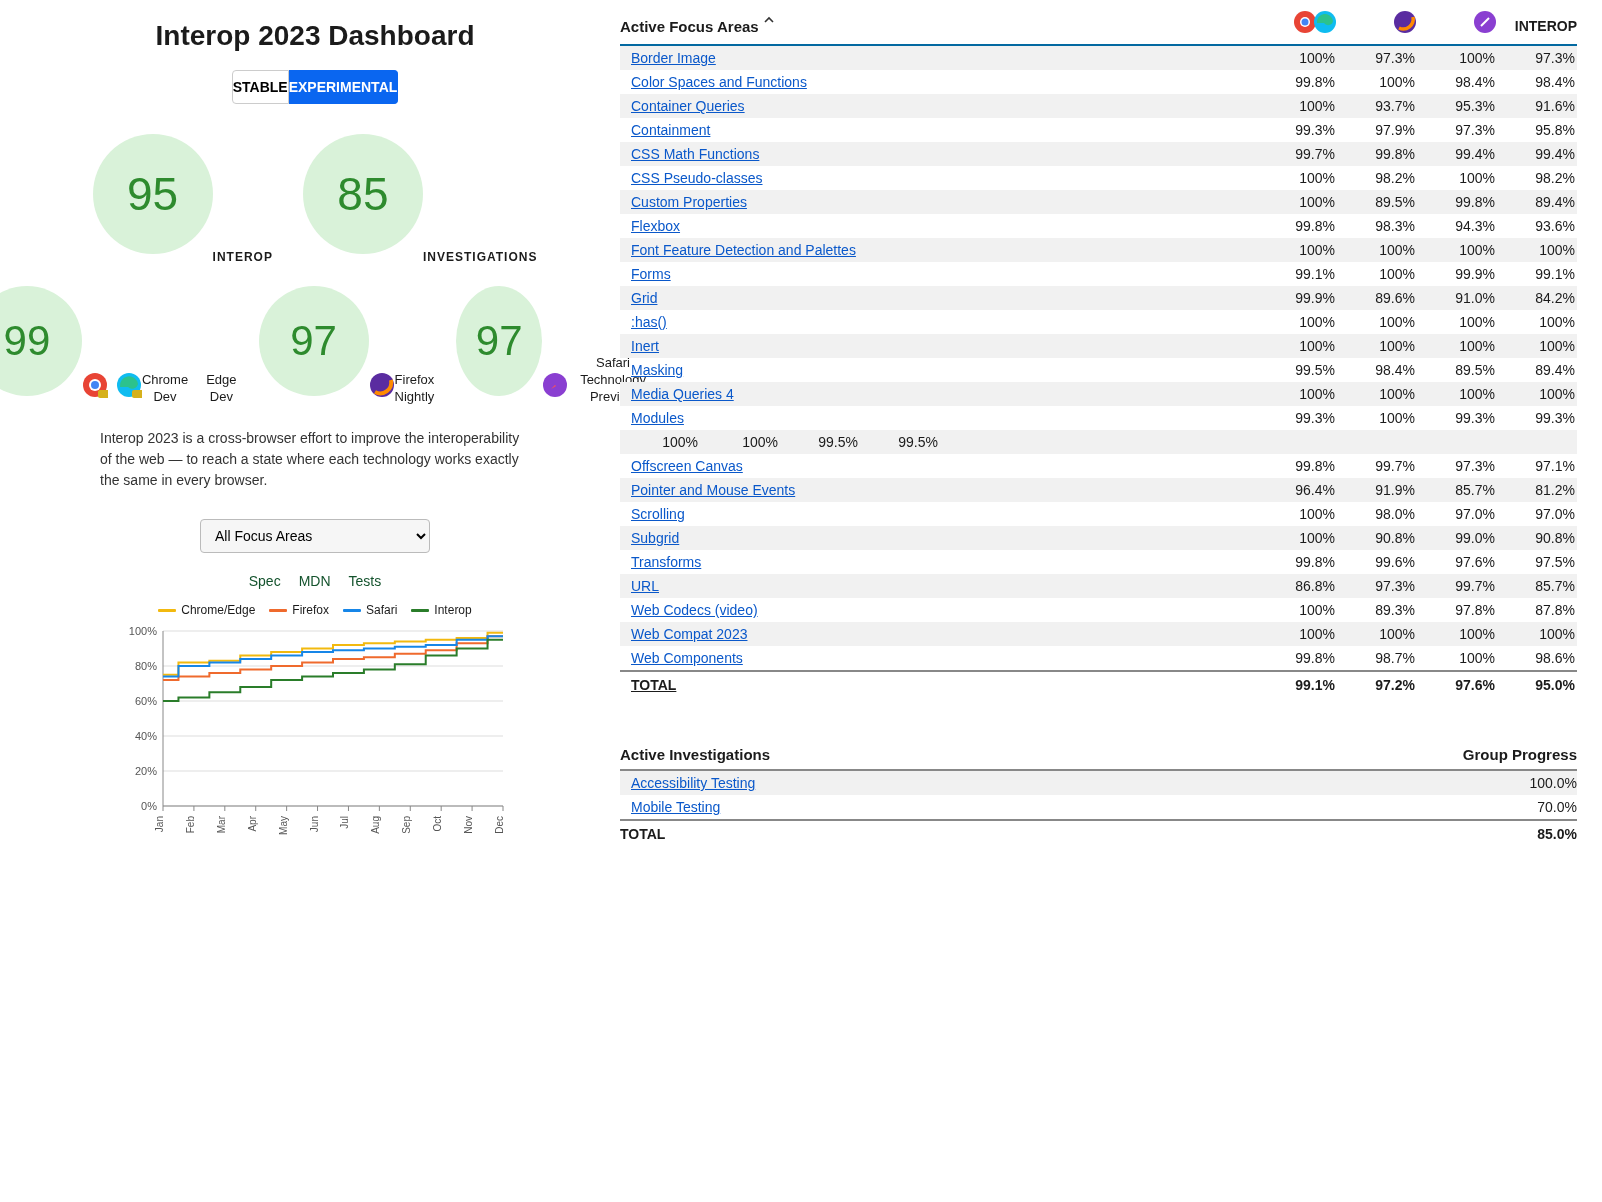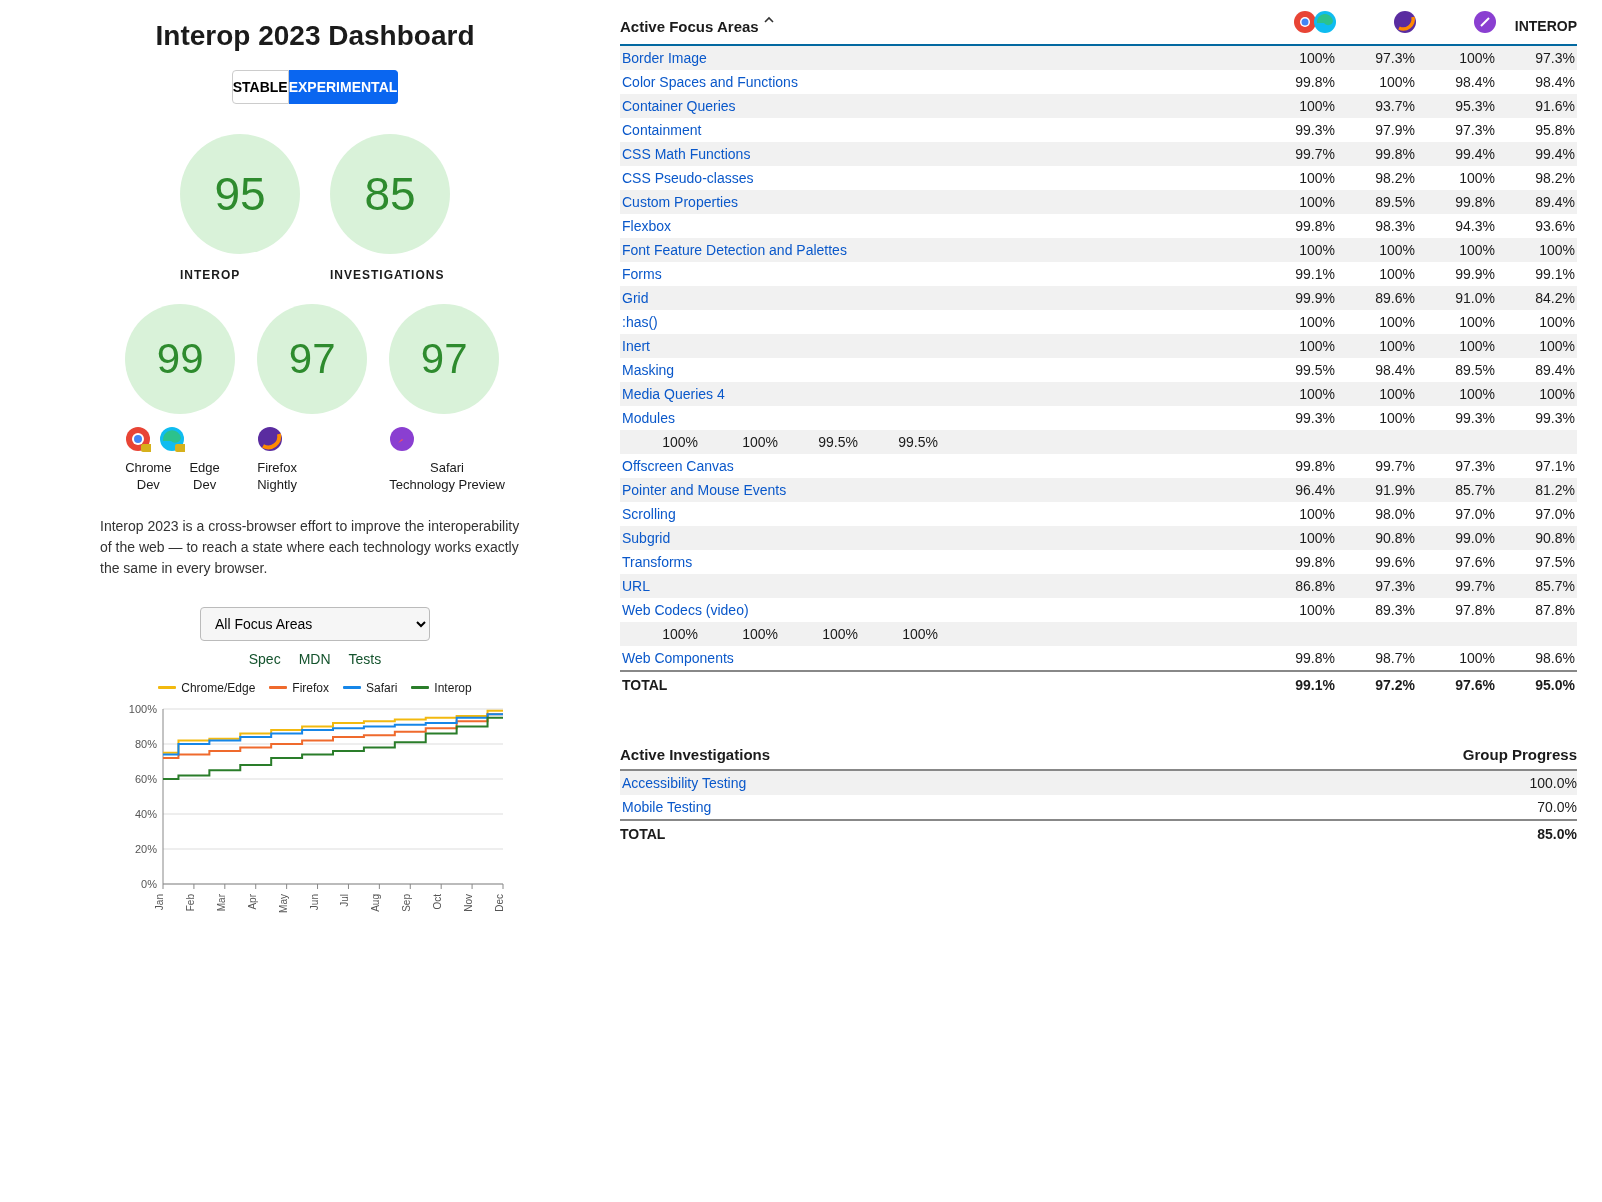--- a/index.html
+++ b/index.html
@@ -16,49 +16,49 @@
     h1 { font-size: 28px; font-weight: 700; margin-bottom: 18px; text-align: center; }
     .tabs { display: flex; justify-content: center; margin-bottom: 30px; }
     .tab-btn {
       padding: 8px 0; font-size: 14px; font-weight: 600;
       border: 1px solid #ccc; background: #fff; cursor: pointer;
     }
     .tab-btn:first-child { border-radius: 4px 0 0 4px; }
     .tab-btn:last-child { border-radius: 0 4px 4px 0; border-left: none; }
     .tab-btn.active { background: #0a66f0; color: #fff; border-color: #0a66f0; }
     .bubbles-row { display: flex; justify-content: center; gap: 30px; margin-bottom: 22px; }
-    .bubble-wrap { display: flex; flex-direction: column; align-items: flex-start; }
+    .bubble-wrap { display: flex; flex-direction: row; align-items: flex-end; }
     .bubble {
       width: 120px; height: 120px; border-radius: 50%;
       background: #d9f2d9; display: flex; align-items: center; justify-content: center;
       margin-bottom: 10px;
     }
     .bubble.sm { width: 110px; height: 110px; }
     .bubble-num { font-size: 46px; font-weight: 400; color: #2e8b2e; }
     .bubble-label { font-size: 12px; font-weight: 700; letter-spacing: 1px; margin-top: 4px; }
     .browser-icons { display: flex; gap: 8px; margin-bottom: 6px; height: 30px; align-items: center; }
     .browser-name { font-size: 13px; text-align: center; line-height: 1.3; }
     .desc { font-size: 14px; line-height: 1.5; color: #333; margin: 22px 0 28px; }
-    .selector-row { display: flex; justify-content: center; margin-bottom: 10px; }
+    .selector-row { display: flex; justify-content: center; margin-bottom: 20px; }
     select {
       padding: 7px 28px 7px 10px; font-size: 14px; border: 1px solid #bbb;
       border-radius: 4px; background: #f6f6f6; width: 230px;
     }
     .chart-links { display: flex; justify-content: center; gap: 18px; margin-bottom: 14px; font-size: 14px; color: #14532d; }
     .chart-links span { cursor: pointer; }
     .legend { display: flex; justify-content: center; gap: 14px; font-size: 12px; margin-bottom: 8px; }
     .legend-item { display: flex; align-items: center; gap: 5px; }
     .swatch { width: 18px; height: 3px; border-radius: 1px; }
     .table-hdr { display: flex; align-items: flex-end; padding: 6px 0; border-bottom: 2px solid #0369a1; }
     .th-name { flex: 1; font-weight: 700; font-size: 15px; display: flex; align-items: center; gap: 4px; }
     .th-col { width: 80px; text-align: right; display: flex; justify-content: flex-end; align-items: center; padding: 4px 0; }
     .th-interop { font-weight: 700; font-size: 14px; }
     .data-row { display: flex; padding: 4px 0; font-size: 14px; }
     .data-row:nth-child(odd) { background: #f1f1f1; }
-    .cell-name { flex: 1; color: #0a58ca; cursor: pointer; padding-left: 2px; }
+    .cell-name { flex: 1; color: #0a58ca; cursor: pointer; padding-left: 11px; text-decoration: underline; }
     .cell-val { width: 80px; text-align: right; padding-right: 2px; }
     .total-row { display: flex; padding: 5px 0; font-size: 14px; font-weight: 700; border-top: 2px solid #888; }
     .section-gap { height: 42px; }
     .inv-hdr { display: flex; border-bottom: 2px solid #888; padding: 6px 0; font-weight: 700; font-size: 15px; }
     .inv-name-hdr { flex: 1; }
     svg.chart { display: block; margin: 0 auto; }
     .icon { display: inline-block; }
   </style>
 </head>
 <body>
@@ -413,20 +413,21 @@
         <div class="cell-val">85.7%</div>
       </div>
       <div class="data-row">
         <div class="cell-name">Web Codecs (video)</div>
         <div class="cell-val">100%</div>
         <div class="cell-val">89.3%</div>
         <div class="cell-val">97.8%</div>
         <div class="cell-val">87.8%</div>
       </div>
       <div class="data-row">
+        <div class="cell-name">Web Compat 2023</div>
         <div class="cell-val">100%</div>
         <div class="cell-val">100%</div>
         <div class="cell-val">100%</div>
         <div class="cell-val">100%</div>
       </div>
       <div class="data-row">
         <div class="cell-name">Web Components</div>
         <div class="cell-val">99.8%</div>
         <div class="cell-val">98.7%</div>
         <div class="cell-val">100%</div>

